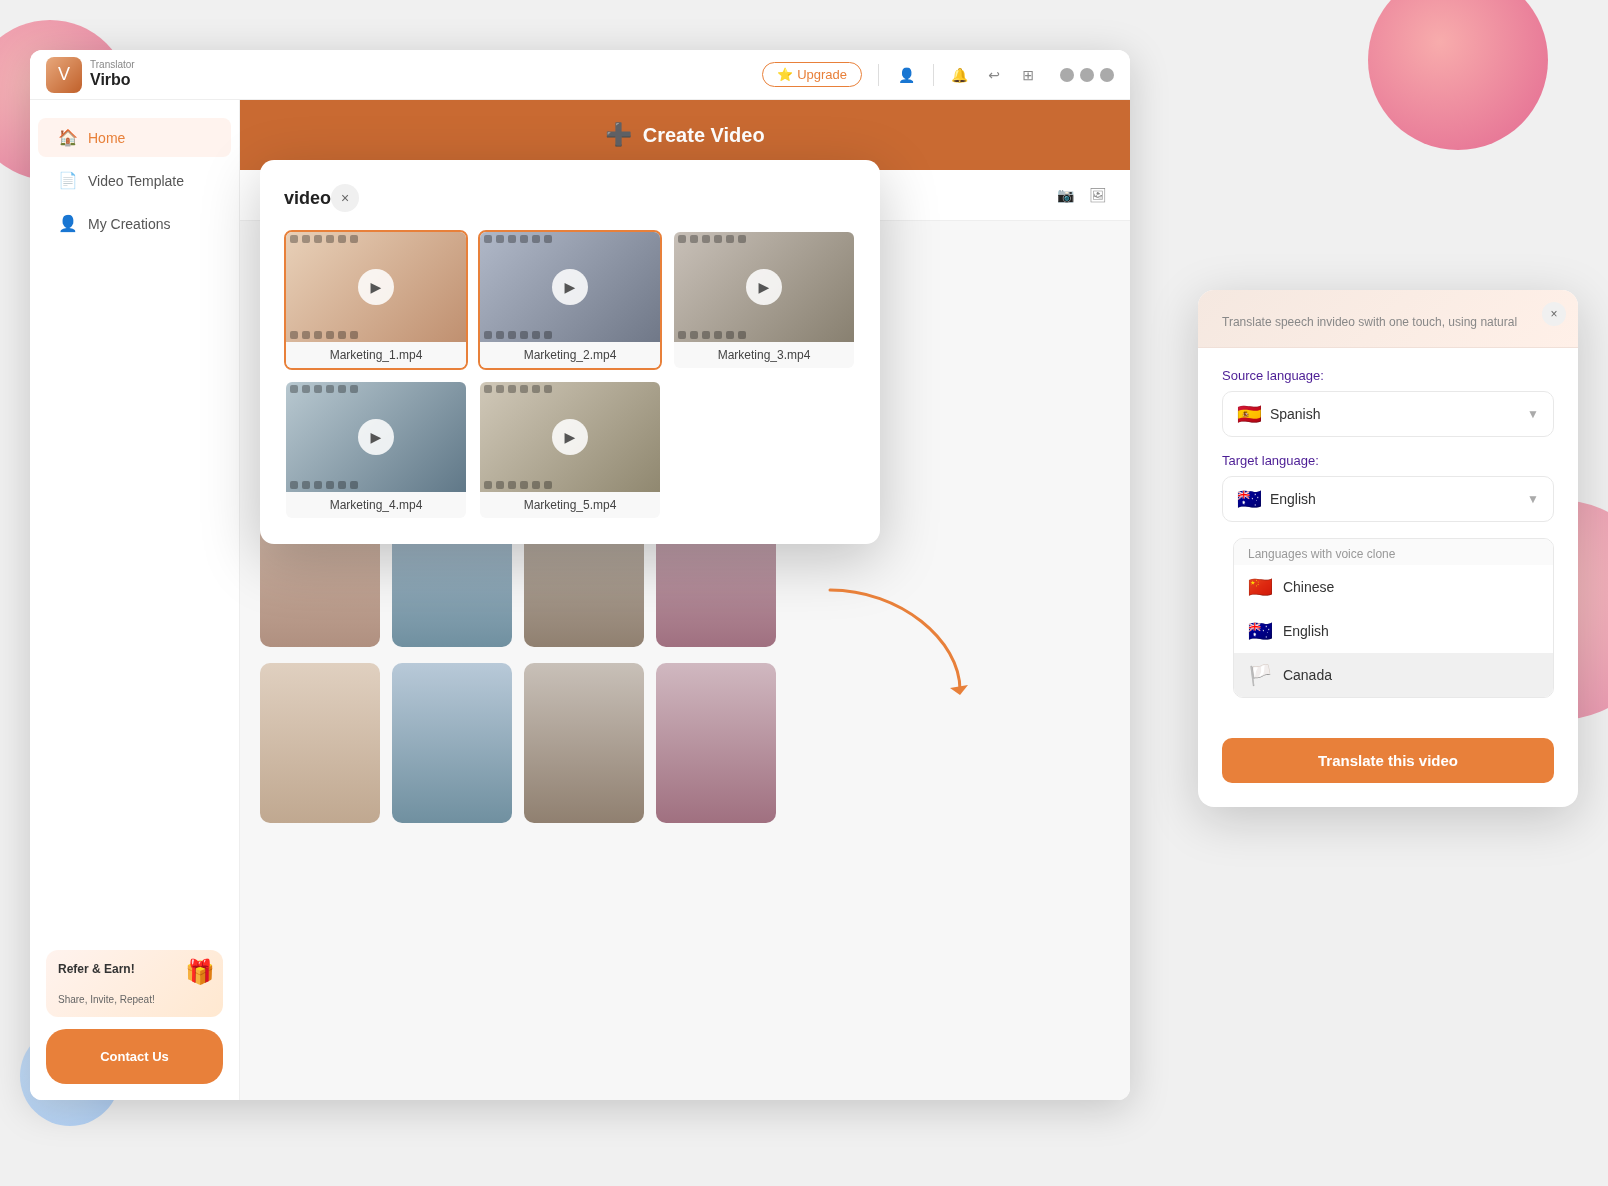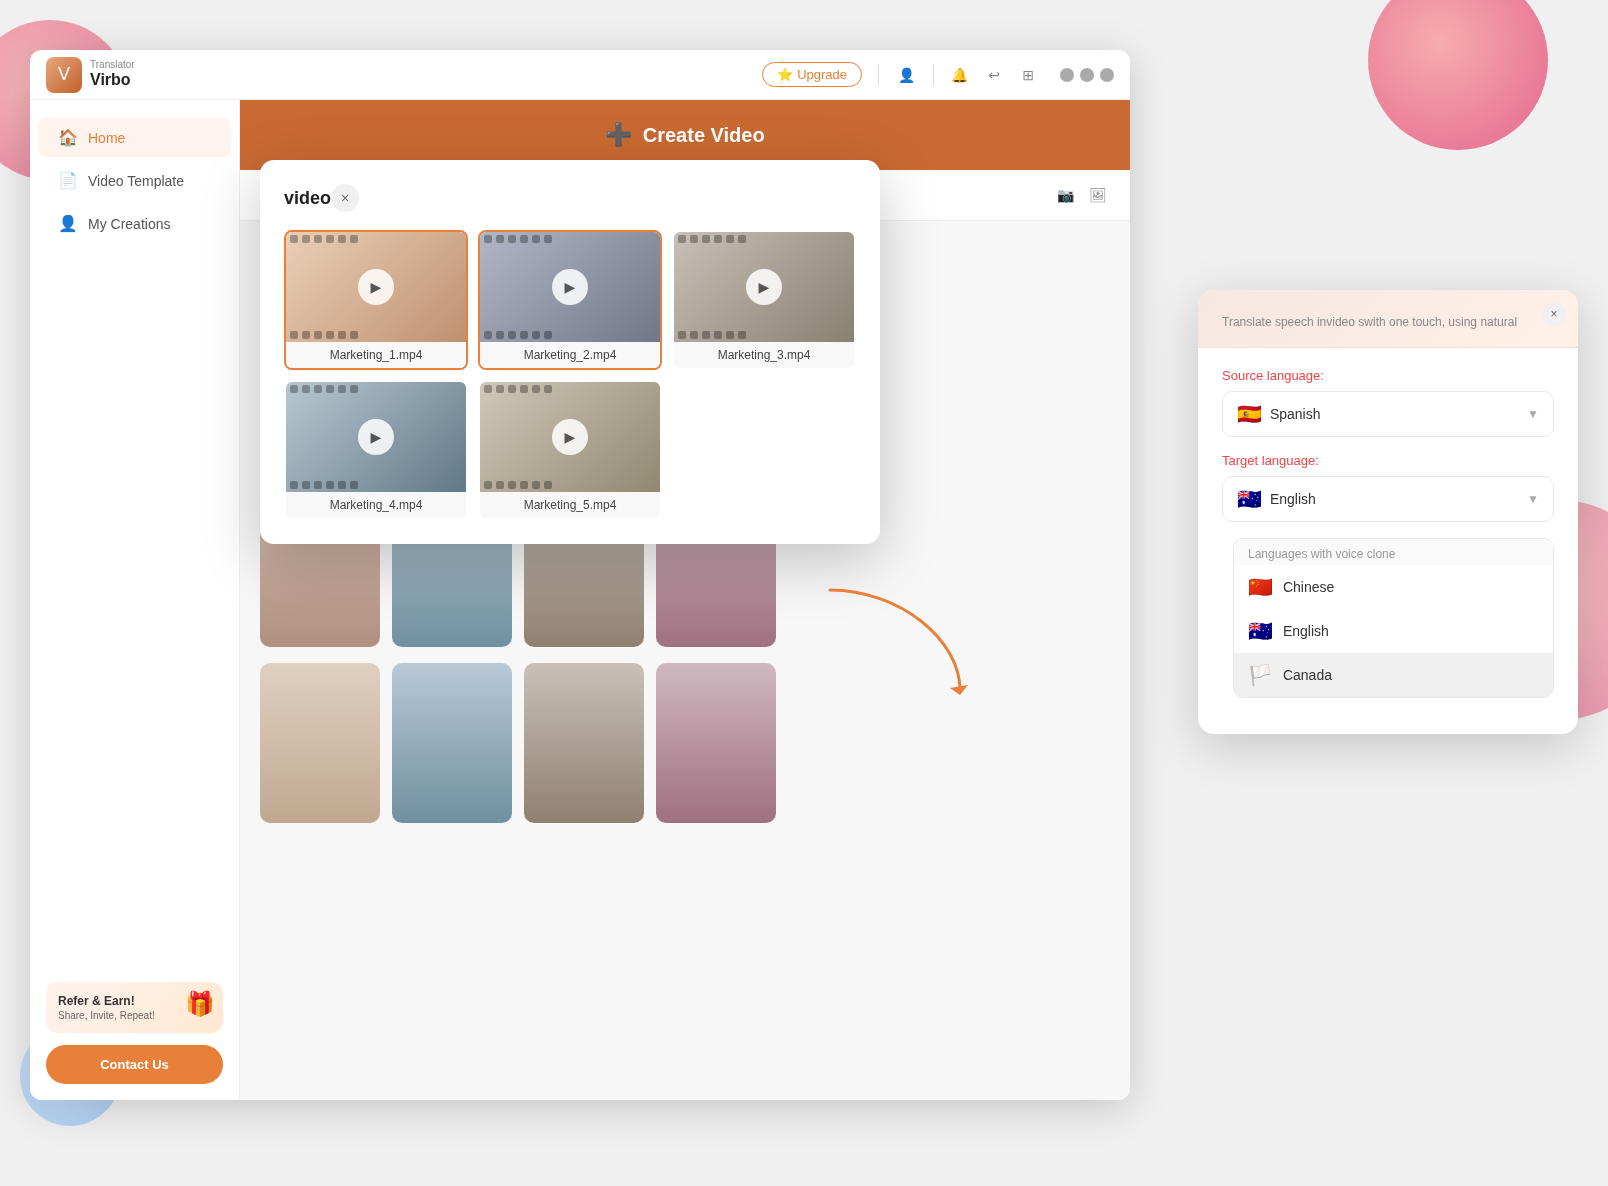--- a/index.html
+++ b/index.html
@@ -221,21 +221,21 @@
       right: 8px;
     }
     .refer-title {
       font-size: 12px;
       font-weight: 700;
       color: #333;
     }
     .refer-sub {
       font-size: 10px;
       color: #666;
-      margin-top: 2px;
+      margin-top: 18px;
     }
     .avatar-voice-card {
       background: linear-gradient(135deg, #2a1a0a, #5c2a10);
       border-radius: 12px;
       padding: 12px;
       color: #fff;
       margin-bottom: 12px;
       position: relative;
       overflow: hidden;
       height: 120px;
@@ -244,21 +244,21 @@
       font-size: 13px;
       font-weight: 700;
       color: #fff;
       line-height: 1.4;
     }
     .contact-btn {
       background: #e8803a;
       color: #fff;
       border: none;
       border-radius: 20px;
-      padding: 12px 20px;
+      padding: 20px 20px;
       font-size: 13px;
       cursor: pointer;
       width: 100%;
       font-weight: 600;
     }
 
     
     .main-content {
       flex: 1;
       background: #f7f7f7;
@@ -490,21 +490,21 @@
     .translator-desc {
       font-size: 12px;
       color: #888;
       line-height: 1.4;
     }
     .translator-body {
       padding: 20px 24px;
     }
     .field-label {
       font-size: 13px;
-      color: #ef4444;
+      color: #4c1d95;
       margin-bottom: 8px;
       font-weight: 500;
     }
     .lang-select {
       width: 100%;
       border: 1.5px solid #e8e8e8;
       border-radius: 10px;
       padding: 10px 14px;
       font-size: 14px;
       color: #333;
@@ -885,13 +885,16 @@
       <div class="dropdown-item">
         <span class="flag">🇦🇺</span>
         <span>English</span>
       </div>
       <div class="dropdown-item hovered">
         <span class="flag">🏳️</span>
         <span>Canada</span>
       </div>
     </div>
   </div>
+  <div class="translator-footer">
+    <button class="translate-btn">Translate this video</button>
+  </div>
 </div>
 
 </body></html>

